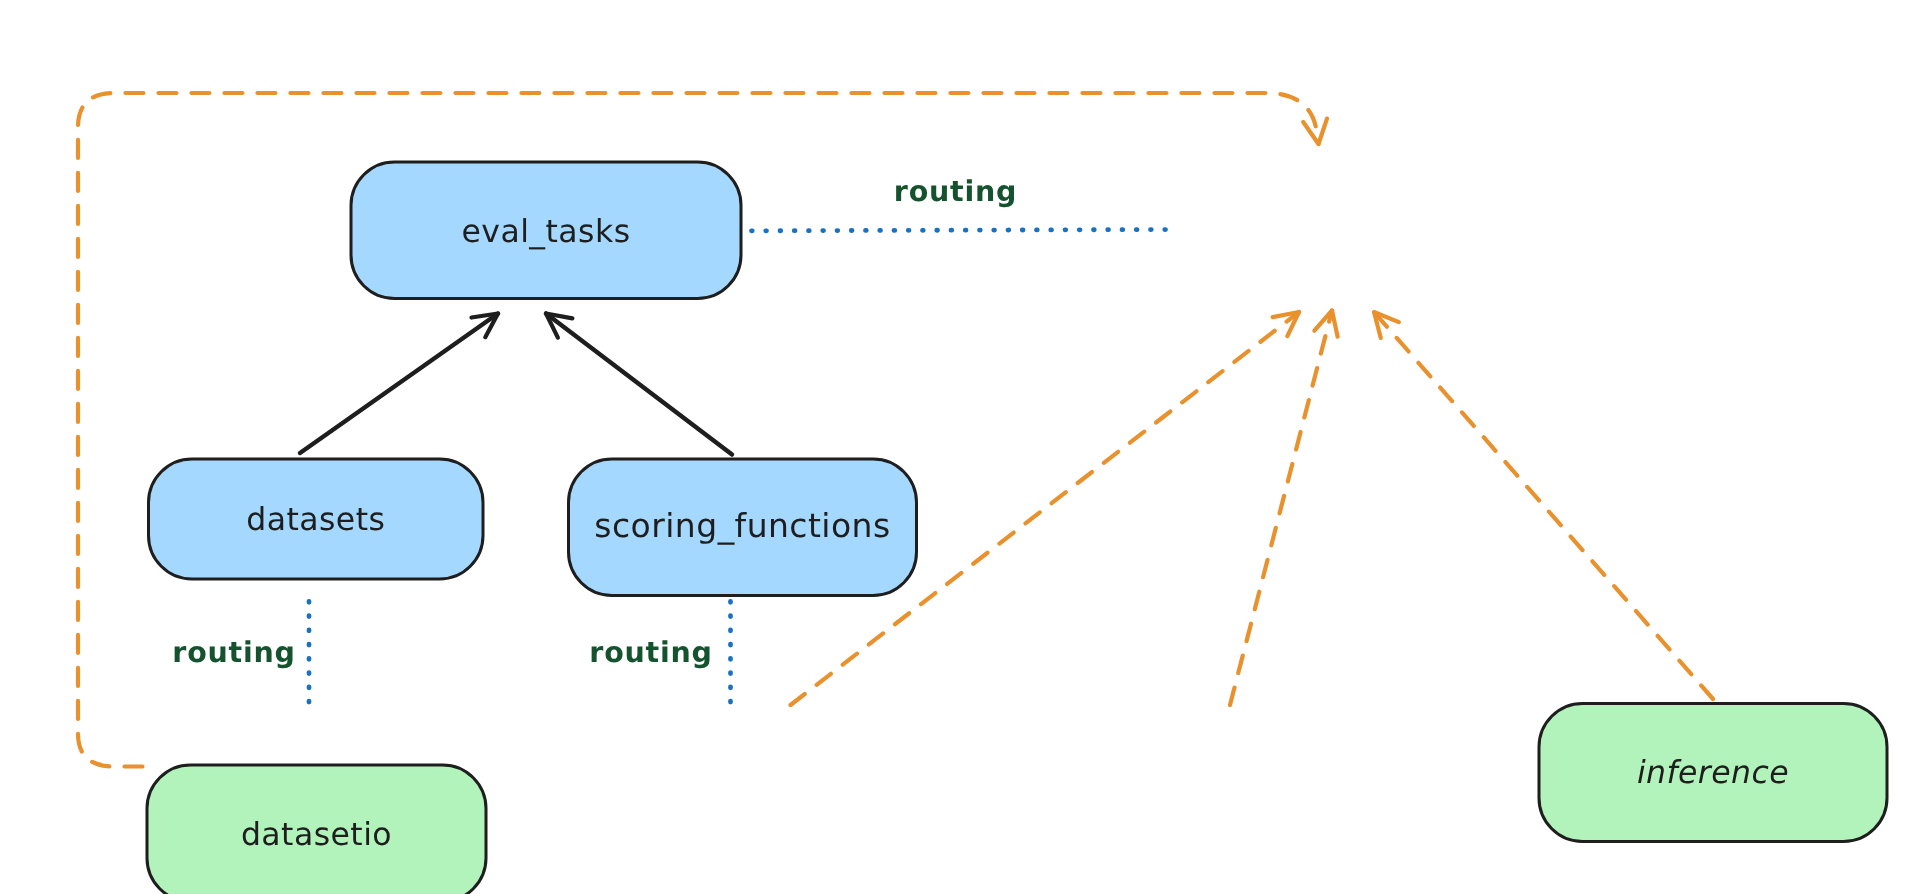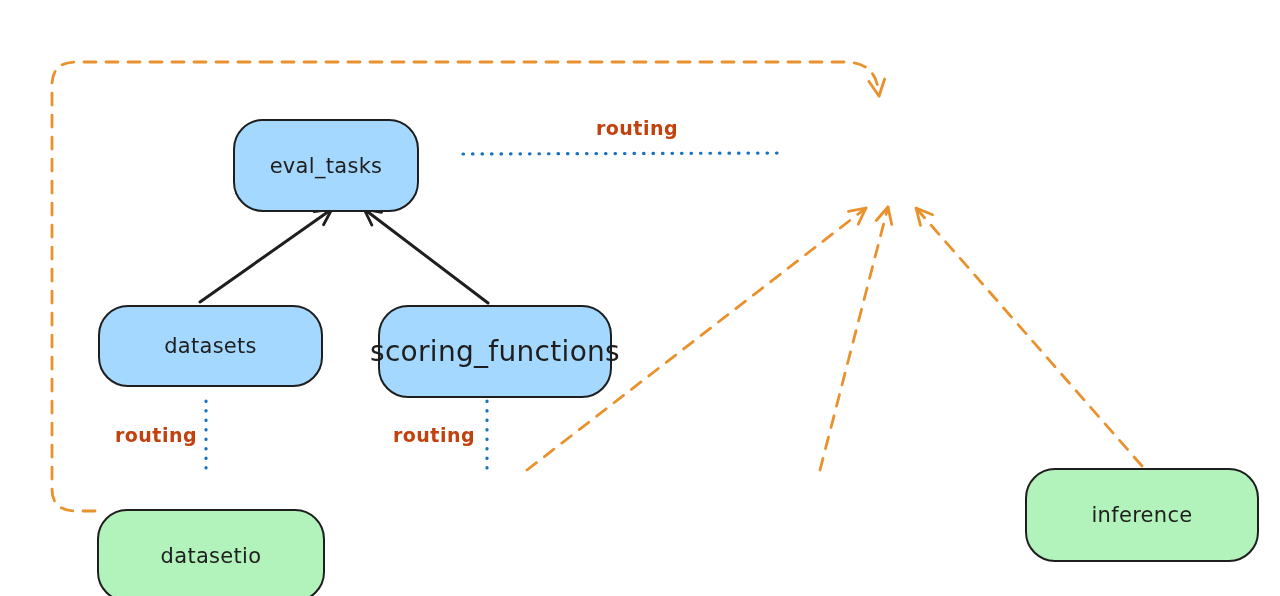--- a/index.html
+++ b/index.html
@@ -26,32 +26,32 @@
     border-radius: 30px;
     font-size: 21px;
     letter-spacing: 0.3px;
     color: #1e1e1e;
     white-space: nowrap;
   }
   .node.blue  { background: #a5d8ff; }
   .node.green { background: #b2f2bb; }
 
   
-  #n-eval-tasks        { left: 233px;  top: 107px; width: 186px; height: 93px; margin-top: 12px; }
+  #n-eval-tasks        { left: 233px;  top: 107px; width: 262px; height: 93px; }
   #n-eval              { left: 787px;  top: 106px; width: 228px; height: 91px; }
   #n-datasets          { left: 98px;   top: 305px; width: 225px; height: 82px; }
-  #n-scoring-functions { left: 378px;  top: 305px; width: 234px; height: 93px; font-size: 28px; }
+  #n-scoring-functions { left: 378px;  top: 305px; width: 234px; height: 93px; font-size: 22px; }
   #n-datasetio         { left: 97px;   top: 475px; width: 228px; height: 93px; margin-top: 34px; }
   #n-scoring           { left: 385px;  top: 472px; width: 232px; height: 93px; }
   #n-agents            { left: 708px;  top: 472px; width: 230px; height: 91px; }
-  #n-inference         { left: 1025px; top: 468px; width: 234px; height: 94px; }
+  #n-inference         { left: 1025px; top: 468px; width: 234px; height: 94px; font-style: italic; }
 
   .edge-label {
     position: absolute;
-    color: #c2410c;
+    color: #14532d;
     font-weight: 700;
     font-size: 19px;
     letter-spacing: 0.5px;
     text-align: center;
     white-space: nowrap;
   }
   #lbl-routing-top  { left: 577px; top: 117px; width: 120px; }
   #lbl-routing-left { left: 106px; top: 424px; width: 100px; }
   #lbl-routing-mid  { left: 384px; top: 424px; width: 100px; }
 </style>

